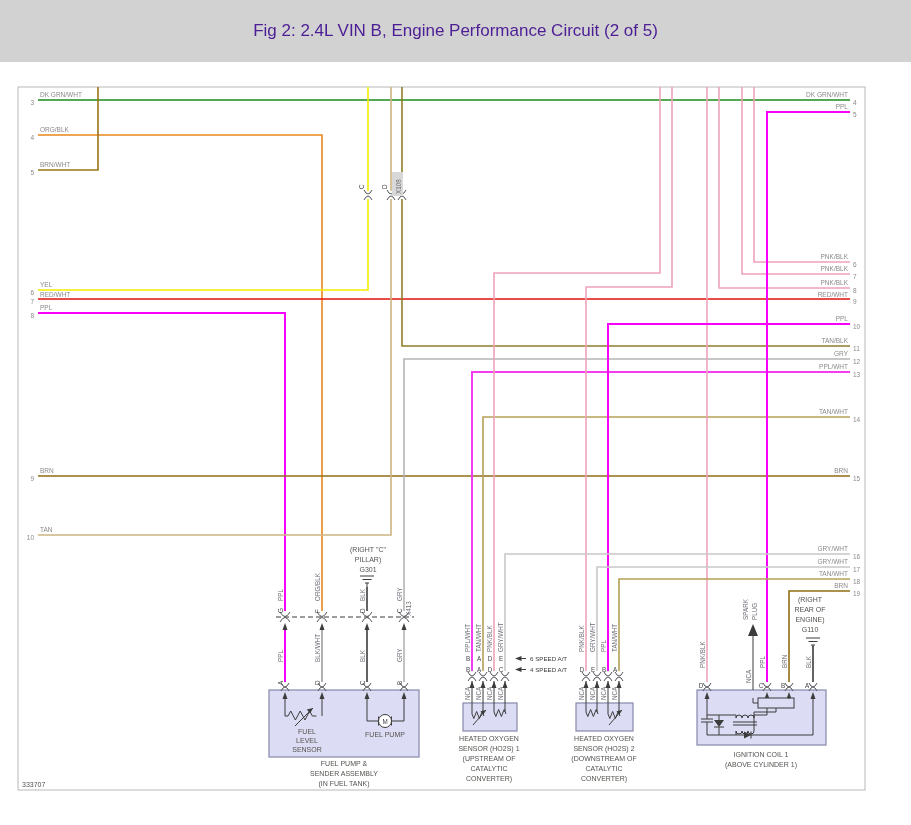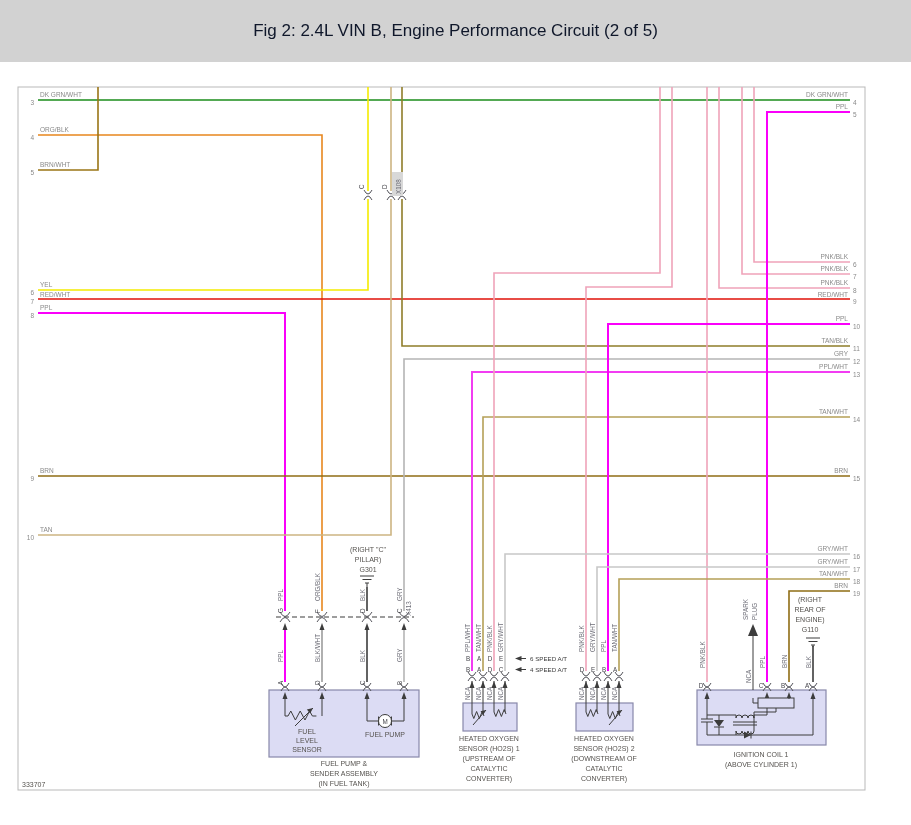--- a/index.html
+++ b/index.html
@@ -1,18 +1,18 @@
 <!DOCTYPE html>
 <html><head>
 <meta charset="utf-8">
 <style>
   html,body{margin:0;padding:0;background:#fff;}
   #stage{position:relative;width:911px;height:825px;background:#ffffff;font-family:"Liberation Sans",sans-serif;overflow:hidden;}
   #titlebar{position:absolute;left:0;top:0;width:911px;height:62px;background:#d2d2d2;display:flex;align-items:center;justify-content:center;}
-  #titlebar .t{font-size:17px;color:#0f172a;}
+  #titlebar .t{font-size:17px;color:#4c1d95;}
   svg{position:absolute;left:0;top:0;}
   svg text{font-family:"Liberation Sans",sans-serif;}
   .wl{font-size:6.5px;fill:#8a8a8a;}
   .num{font-size:6.5px;fill:#8a8a8a;}
   .rot{font-size:6.3px;fill:#6e6e78;}
   .pin{font-size:6.3px;fill:#44444a;}
   .cap{font-size:7px;fill:#55524e;}
   .note{font-size:6.2px;fill:#3c3c3c;}
   .w{fill:none;stroke-width:1.6;}
   .w2{fill:none;stroke-width:2;}

